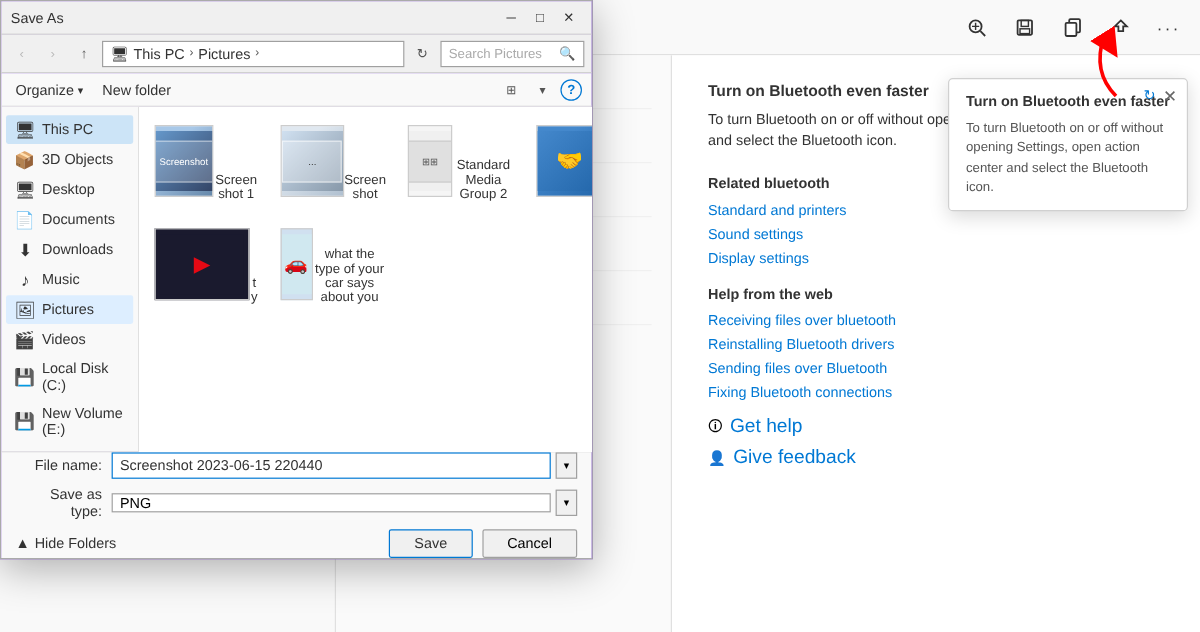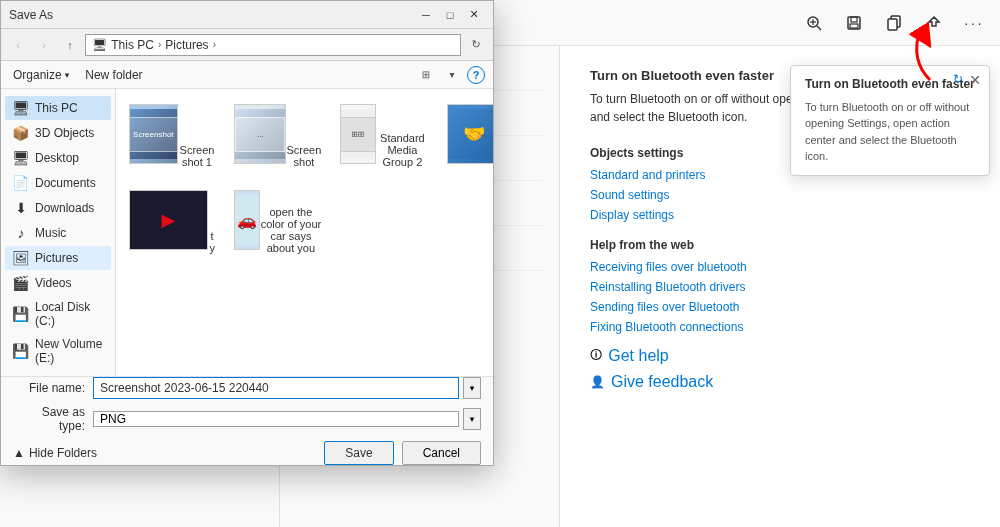--- a/index.html
+++ b/index.html
@@ -496,21 +496,21 @@
             <div class="device-status">Not connected</div>
           </div>
         </div>
       </div>
     </div>
 
     <div class="bg-right-panel">
       <p class="bt-description" style="font-size:13px; font-weight:600; margin-bottom:4px;">Turn on Bluetooth even faster</p>
       <p class="bt-description">To turn Bluetooth on or off without opening Settings, open action center and select the Bluetooth icon.</p>
 
-      <p class="related-settings-title">Objects settings</p>
+      <p class="related-settings-title">Related bluetooth</p>
       <a class="related-link">Standard and printers</a>
       <a class="related-link">Sound settings</a>
       <a class="related-link">Display settings</a>
 
       <p class="help-title">Help from the web</p>
       <a class="related-link">Receiving files over bluetooth</a>
       <a class="related-link">Reinstalling Bluetooth drivers</a>
       <a class="related-link">Sending files over Bluetooth</a>
       <a class="related-link">Fixing Bluetooth connections</a>
 
@@ -558,20 +558,24 @@
     <div class="dlg-nav-btn disabled">›</div>
     <div class="dlg-nav-btn">↑</div>
     <div class="dlg-address-bar">
       <span style="font-size:12px">🖥</span>
       <span class="breadcrumb-part">This PC</span>
       <span class="breadcrumb-sep">›</span>
       <span class="breadcrumb-part">Pictures</span>
       <span class="breadcrumb-sep">›</span>
     </div>
     <div class="dlg-refresh">↻</div>
+    <div class="dlg-search">
+      <span style="font-size:11px;color:#aaa">Search Pictures</span>
+      <span style="margin-left:auto;font-size:11px;color:#888">🔍</span>
+    </div>
   </div>
 
   <div class="dialog-toolbar2">
     <div class="organize-btn">
       <span>Organize</span>
       <span style="font-size:9px">▾</span>
     </div>
     <div class="new-folder-btn">New folder</div>
     <div class="toolbar2-right">
       <div class="view-btn">⊞</div>
@@ -672,21 +676,21 @@
           </div>
           <span class="file-name">ty</span>
         </div>
 
         <div class="file-item">
           <div class="file-thumbnail thumb-car">
             <div style="width:70px;height:50px;background:#d0e8f0;display:flex;align-items:center;justify-content:center;">
               <div style="font-size:16px;">🚗</div>
             </div>
           </div>
-          <span class="file-name">open the color of your car says about you</span>
+          <span class="file-name">what the type of your car says about you</span>
         </div>
       </div>
     </div>
   </div>
 
   <div class="dialog-bottom">
     <div class="dialog-field-row">
       <span class="field-label">File name:</span>
       <div style="flex:1;display:flex;align-items:center;gap:4px;">
         <input type="text" class="field-input" value="Screenshot 2023-06-15 220440" style="">

